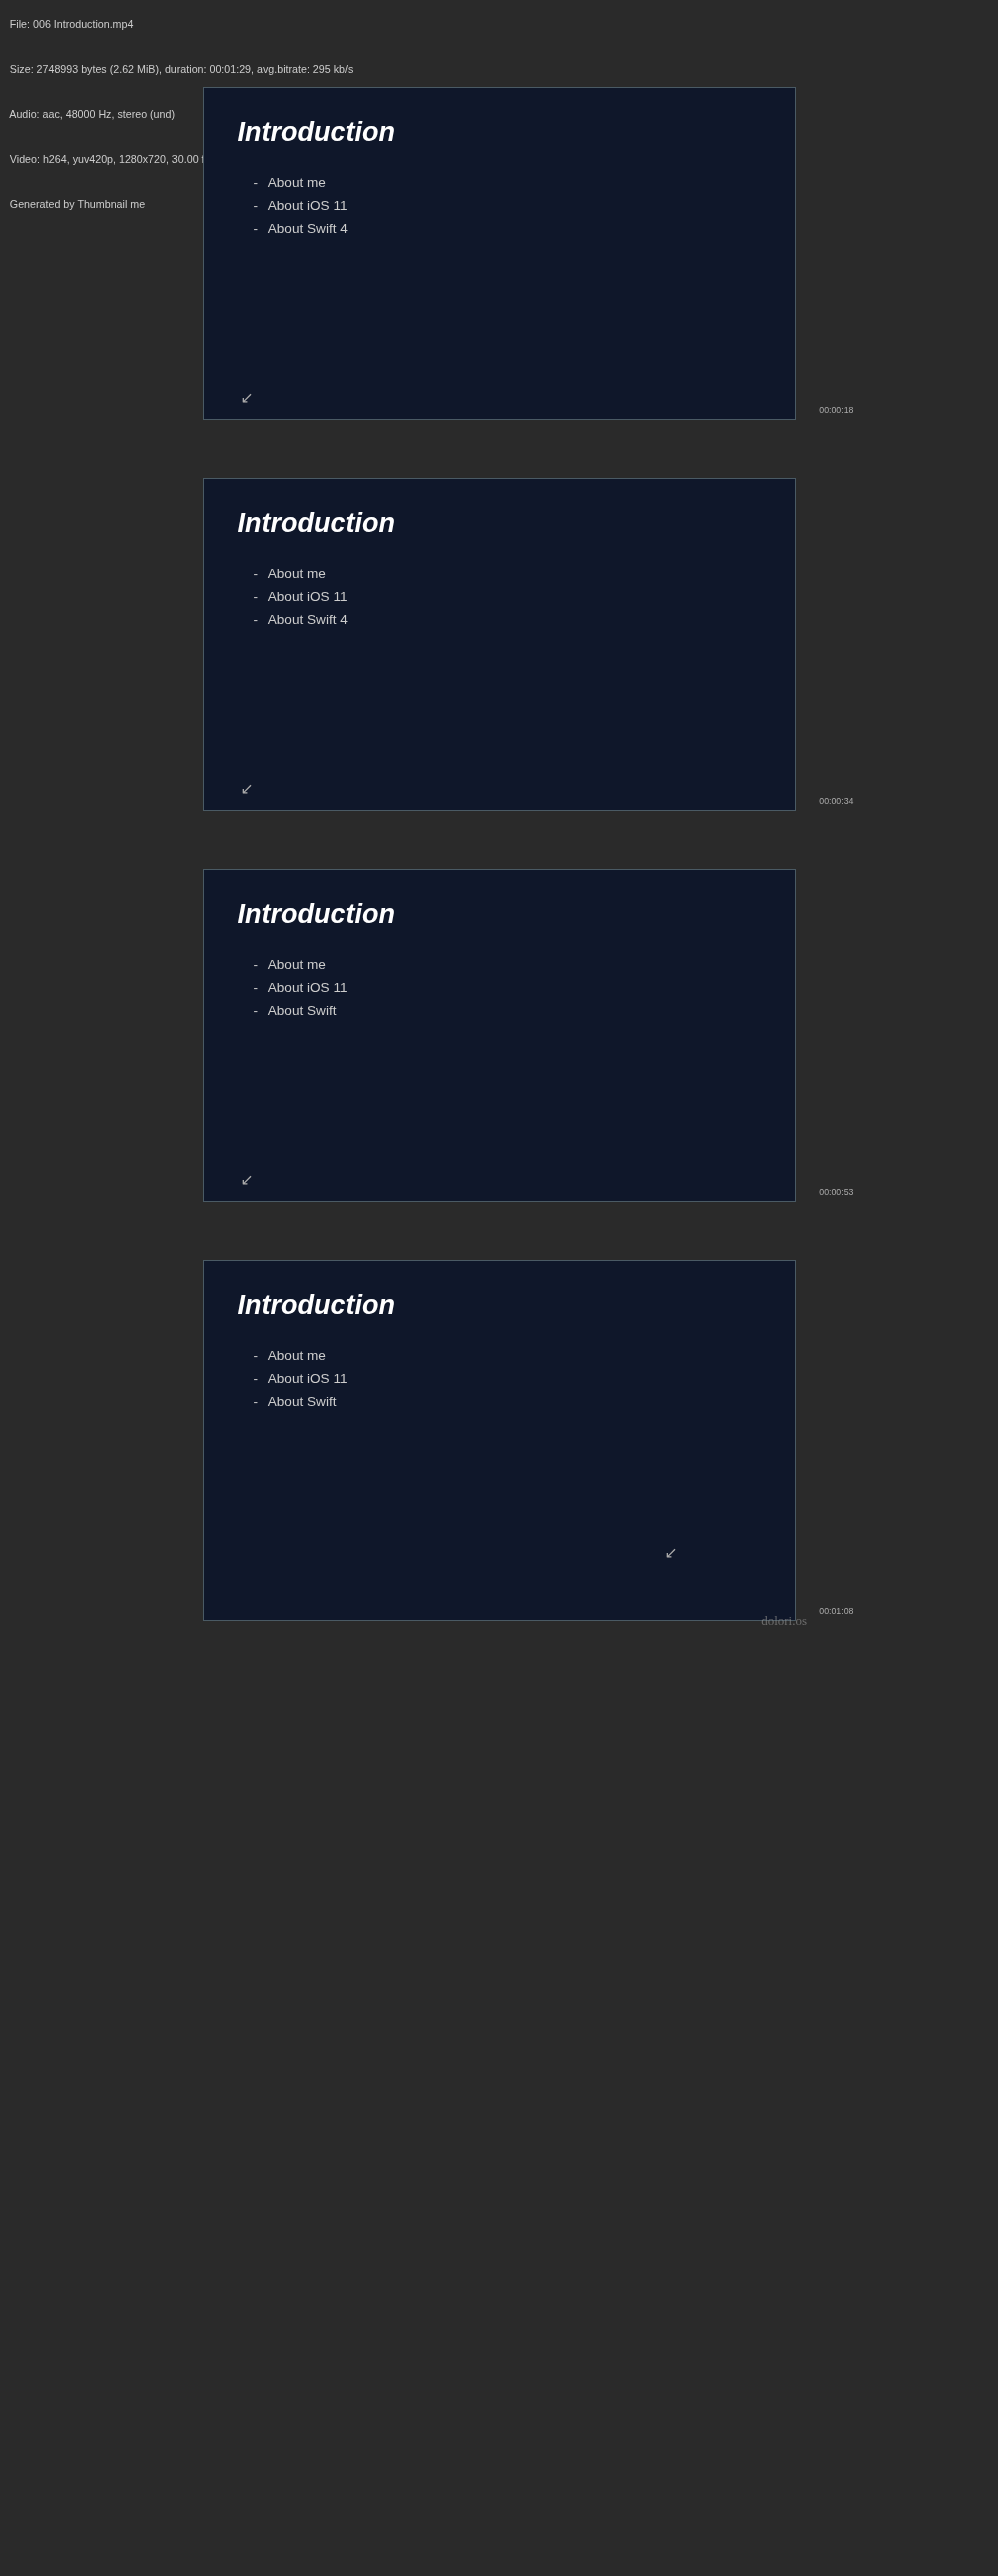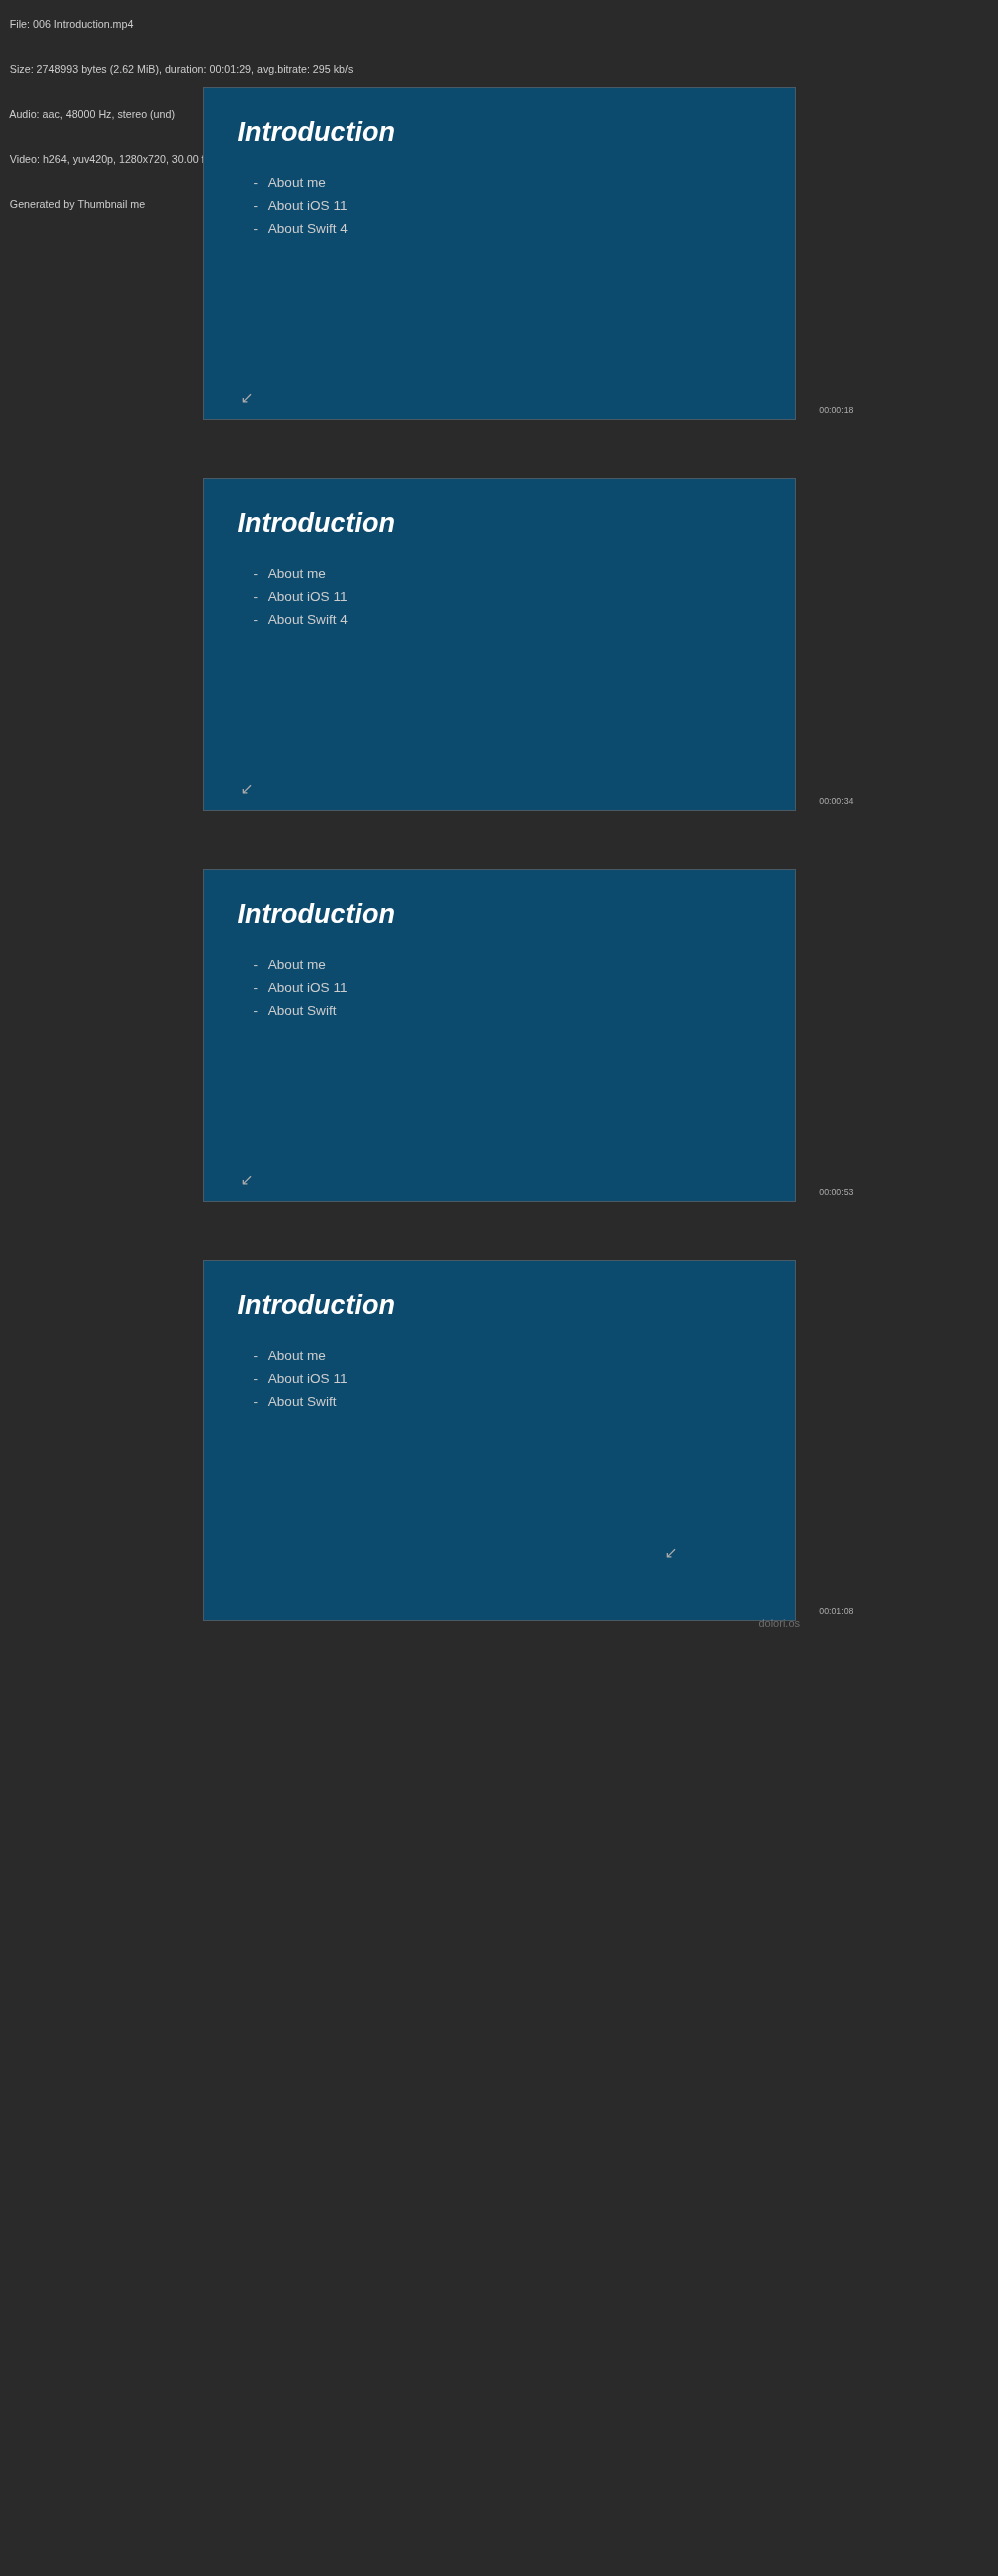--- a/index.html
+++ b/index.html
@@ -37,21 +37,21 @@
 
     .slide-container {
       width: 593px;
       position: relative;
       margin-bottom: 0;
     }
 
     .slide {
       width: 593px;
       height: 333px;
-      background-color: #0c4a6e;
+      background-color: #0f172a;
       border: 1px solid #4a5a64;
       padding: 29px 34px;
       position: relative;
     }
 
     .slide-title {
       color: #ffffff;
       font-size: 27px;
       font-weight: bold;
       margin-bottom: 27px;
@@ -104,24 +104,25 @@
       margin-bottom: 58px;
     }
 
     .section-block:first-child {
       margin-top: 0;
     }
 
     .watermark {
       position: absolute;
       bottom: -7.8px;
-      right: 198px;
+      right: 191px;
       color: #888888;
-      font-size: 11px;
+      font-size: 13px;
       opacity: 0.7;
+      font-family: Liberation Serif, serif;
     }
   </style>
 </head>
 <body>
 
 <div class="file-info">
   <span>File: 006 Introduction.mp4</span>
   <br>
   <span>Size: 2748993 bytes (2.62 MiB), duration: 00:01:29, avg.bitrate: 295 kb/s</span>
   <br>

